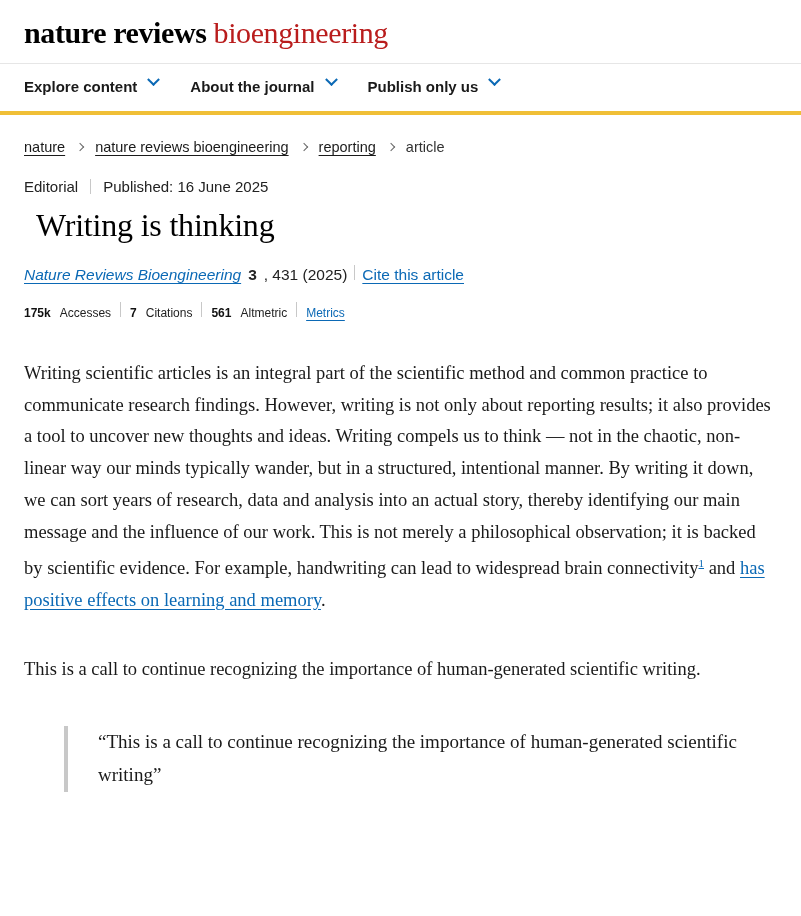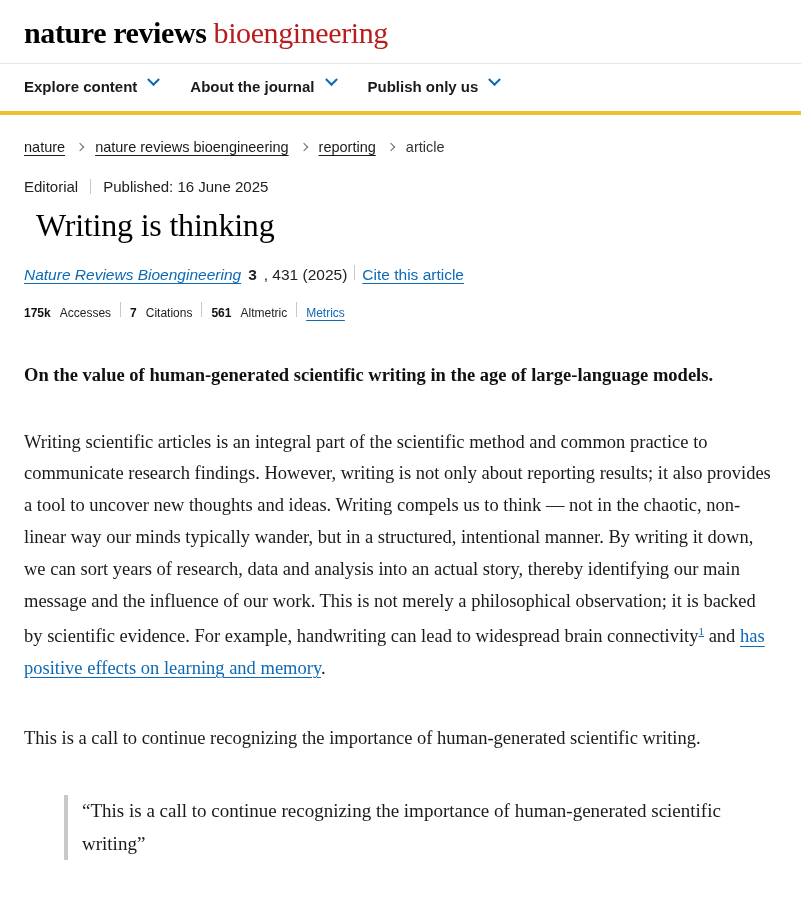--- a/index.html
+++ b/index.html
@@ -175,21 +175,21 @@
   }
   sup a.ref {
     color: #0b69b5;
     text-decoration: underline;
     font-size: 11px;
     cursor: pointer;
   }
   .pullquote {
     display: flex;
     margin-top: 40px;
-    padding-left: 14px;
+    padding-left: 30px;
     border-left: 4px solid #c8c8c8;
     font-family: "Liberation Serif", serif;
     font-size: 19px;
     line-height: 1.72;
     color: #1a1a1a;
   }
 </style>
 </head>
 <body>
 
@@ -250,21 +250,20 @@
     <span class="vrule"></span>
     <span class="stat-num">7</span>
     <span class="stat-label">Citations</span>
     <span class="vrule"></span>
     <span class="stat-num">561</span>
     <span class="stat-label">Altmetric</span>
     <span class="vrule"></span>
     <span class="metrics-link">Metrics</span>
   </div>
 
-  <p class="standfirst">On the value of human-generated scientific writing in the age of large-language models.</p>
 
   <p class="para">
     <span>Writing scientific articles is an integral part of the scientific method and common practice to communicate research findings. However, writing is not only about reporting results; it also provides a tool to uncover new thoughts and ideas. Writing compels us to think — not in the chaotic, non-linear way our minds typically wander, but in a structured, intentional manner. By writing it down, we can sort years of research, data and analysis into an actual story, thereby identifying our main message and the influence of our work. This is not merely a philosophical observation; it is backed by scientific evidence. For example, handwriting can lead to widespread brain connectivity</span><sup><a class="ref">1</a></sup><span> and </span><a class="inline-link">has positive effects on learning and memory</a><span>.</span>
   </p>
 
   <p class="para">This is a call to continue recognizing the importance of human-generated scientific writing.</p>
 
   <blockquote class="pullquote">
     <span>“This is a call to continue recognizing the importance of human-generated scientific writing”</span>
   </blockquote>

